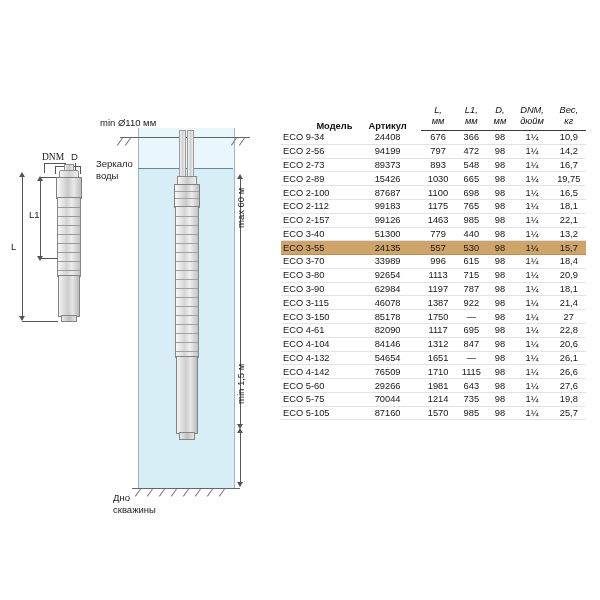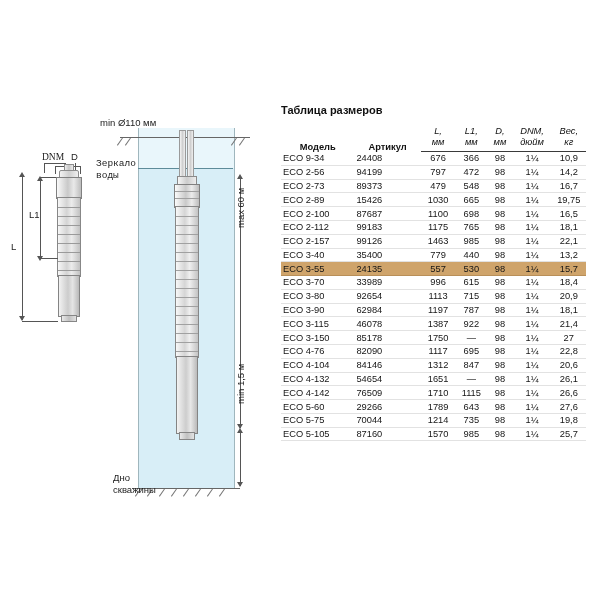--- a/index.html
+++ b/index.html
@@ -263,41 +263,41 @@
     font-weight: normal;
     font-style: italic;
     text-align: center;
     padding: 1px 2px 4px 2px;
     border-bottom: 1px solid #3a3a3a;
     vertical-align: bottom;
     line-height: 1.08;
     color: #111;
   }
   thead th.lefty {
-    text-align: center;
+    text-align: right;
     font-style: normal;
     font-weight: bold;
   }
   thead tr.top th {
     border-bottom: none;
     padding-bottom: 0;
   }
   tbody td {
     padding: 1.4px 2px;
     border-bottom: 1px solid #e2e2e2;
     text-align: center;
     color: #151515;
     white-space: nowrap;
   }
   tbody td.model {
     text-align: left;
     padding-left: 2px;
   }
   tbody td.art {
-    text-align: left;
+    text-align: center;
   }
   tbody tr.highlight td {
     background: #cfa46b;
     border-bottom: 1px solid #b98f58;
     border-top: 1px solid #b98f58;
     font-weight: normal;
   }
   tbody tr:first-child td { border-top: none; }
 
   .col-model { width: 64px; }
@@ -369,32 +369,32 @@
       <div class="water"></div>
     </div>
 
     <div class="ground-line" style="left:120px; top:137px; width:130px;"></div>
     <div class="hatch" style="left:122px; top:138px;"></div>
     <div class="hatch" style="left:130px; top:138px;"></div>
     <div class="hatch" style="left:236px; top:138px;"></div>
     <div class="hatch" style="left:244px; top:138px;"></div>
 
     <div class="ground-line" style="left:138px; top:168px; width:95px; background:#5e8b99;"></div>
-    <div class="lbl" style="left:96px; top:158px; line-height:1.25;font-family:Liberation Mono, monospace;">Зеркало<br>воды</div>
+    <div class="lbl" style="left:96px; top:158px; line-height:1.25;">Зеркало<br>воды</div>
 
     <div class="ground-line" style="left:132px; top:488px; width:108px;"></div>
     <div class="hatch" style="left:140px; top:489px;"></div>
     <div class="hatch" style="left:152px; top:489px;"></div>
     <div class="hatch" style="left:164px; top:489px;"></div>
     <div class="hatch" style="left:176px; top:489px;"></div>
     <div class="hatch" style="left:188px; top:489px;"></div>
     <div class="hatch" style="left:200px; top:489px;"></div>
     <div class="hatch" style="left:212px; top:489px;"></div>
     <div class="hatch" style="left:224px; top:489px;"></div>
-    <div class="lbl" style="left:113px; top:472px; line-height:1.25;">Дно<br>скважины</div>
+    <div class="lbl" style="left:113px; top:492px; line-height:1.25;">Дно<br>скважины</div>
 
     <div class="pump-big">
       <div class="pb-pipe-l"></div>
       <div class="pb-pipe-r"></div>
       <div class="pb-cap"></div>
       <div class="pb-head">
         <div class="seg" style="position:absolute;left:0;top:6px;width:100%;height:1px;background:#a0a0a0;"></div>
         <div class="seg" style="position:absolute;left:0;top:13px;width:100%;height:1px;background:#a0a0a0;"></div>
       </div>
       <div class="pb-body">
@@ -424,21 +424,20 @@
     <div class="arrow-dn" style="left:237px; top:424px;"></div>
     <div class="lbl" style="left:236px; top:228px; transform:rotate(-90deg); transform-origin:left top;">max 60 м</div>
 
     <div class="dim-v" style="left:240px; top:432px; height:54px;"></div>
     <div class="arrow-up" style="left:237px; top:428px;"></div>
     <div class="arrow-dn" style="left:237px; top:482px;"></div>
     <div class="lbl" style="left:236px; top:404px; transform:rotate(-90deg); transform-origin:left top;">min 1,5 м</div>
   </div>
 
   <div class="table-wrap">
-    <div class="table-title">Таблица размеров</div>
     <table>
       <colgroup>
         <col class="col-model">
           <col class="col-art">
           <col class="col-l">
           <col class="col-l1">
           <col class="col-d">
           <col class="col-dnm">
           <col class="col-w">
       </colgroup>
@@ -475,21 +474,21 @@
             <td class="art">94199</td>
             <td>797</td>
             <td>472</td>
             <td>98</td>
             <td>1¼</td>
             <td>14,2</td>
           </tr>
           <tr>
             <td class="model">ECO 2-73</td>
             <td class="art">89373</td>
-            <td>479</td>
+            <td>893</td>
             <td>548</td>
             <td>98</td>
             <td>1¼</td>
             <td>16,7</td>
           </tr>
           <tr>
             <td class="model">ECO 2-89</td>
             <td class="art">15426</td>
             <td>1030</td>
             <td>665</td>
@@ -519,21 +518,21 @@
             <td class="model">ECO 2-157</td>
             <td class="art">99126</td>
             <td>1463</td>
             <td>985</td>
             <td>98</td>
             <td>1¼</td>
             <td>22,1</td>
           </tr>
           <tr>
             <td class="model">ECO 3-40</td>
-            <td class="art">35400</td>
+            <td class="art">51300</td>
             <td>779</td>
             <td>440</td>
             <td>98</td>
             <td>1¼</td>
             <td>13,2</td>
           </tr>
           <tr class="highlight">
             <td class="model">ECO 3-55</td>
             <td class="art">24135</td>
             <td>557</td>
@@ -581,21 +580,21 @@
           <tr>
             <td class="model">ECO 3-150</td>
             <td class="art">85178</td>
             <td>1750</td>
             <td>—</td>
             <td>98</td>
             <td>1¼</td>
             <td>27</td>
           </tr>
           <tr>
-            <td class="model">ECO 4-76</td>
+            <td class="model">ECO 4-61</td>
             <td class="art">82090</td>
             <td>1117</td>
             <td>695</td>
             <td>98</td>
             <td>1¼</td>
             <td>22,8</td>
           </tr>
           <tr>
             <td class="model">ECO 4-104</td>
             <td class="art">84146</td>
@@ -619,21 +618,21 @@
             <td class="art">76509</td>
             <td>1710</td>
             <td>1115</td>
             <td>98</td>
             <td>1¼</td>
             <td>26,6</td>
           </tr>
           <tr>
             <td class="model">ECO 5-60</td>
             <td class="art">29266</td>
-            <td>1789</td>
+            <td>1981</td>
             <td>643</td>
             <td>98</td>
             <td>1¼</td>
             <td>27,6</td>
           </tr>
           <tr>
             <td class="model">ECO 5-75</td>
             <td class="art">70044</td>
             <td>1214</td>
             <td>735</td>

